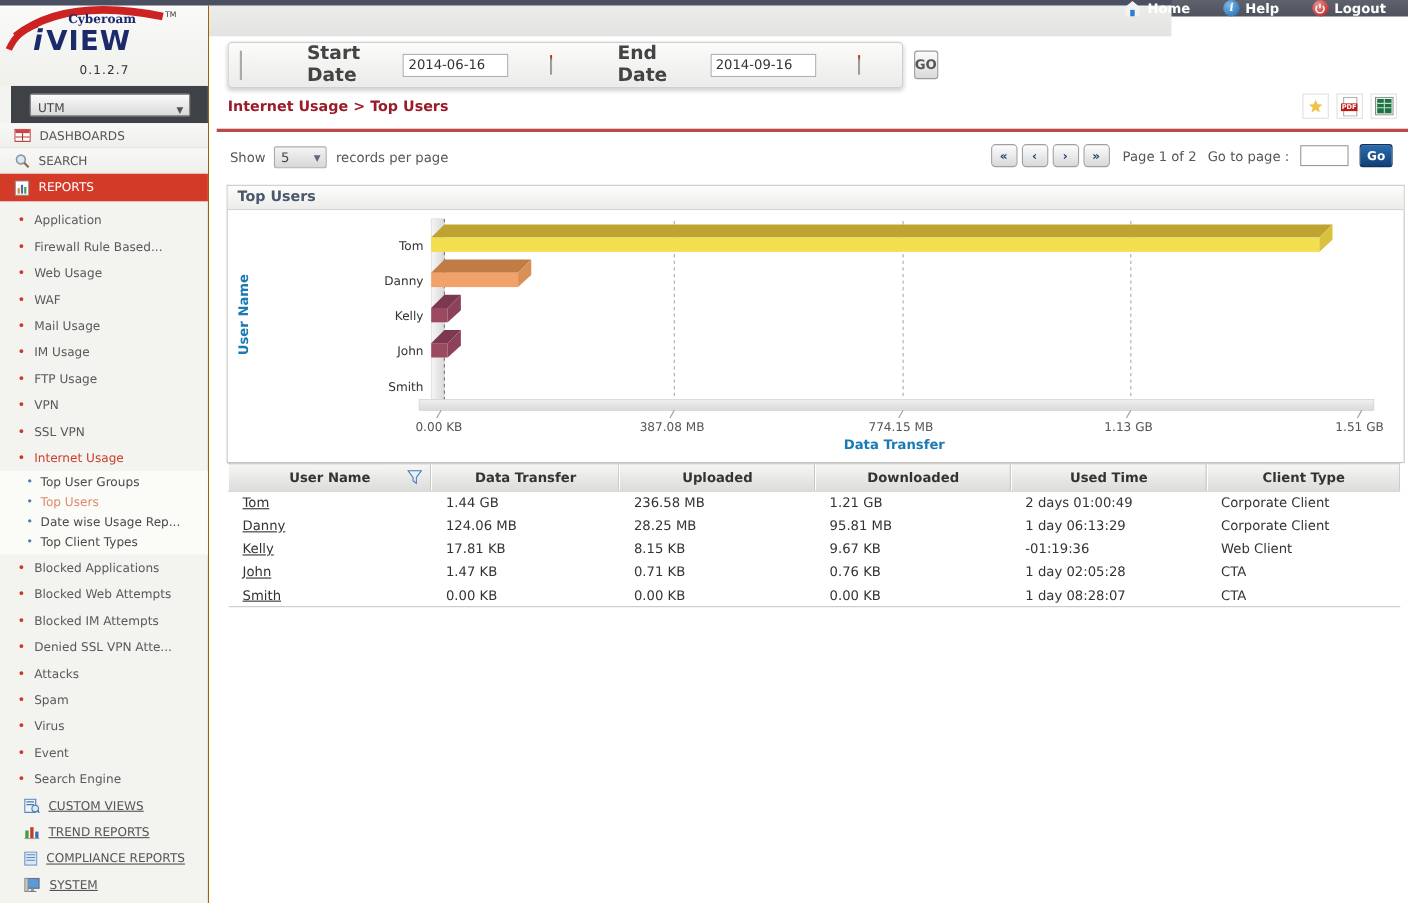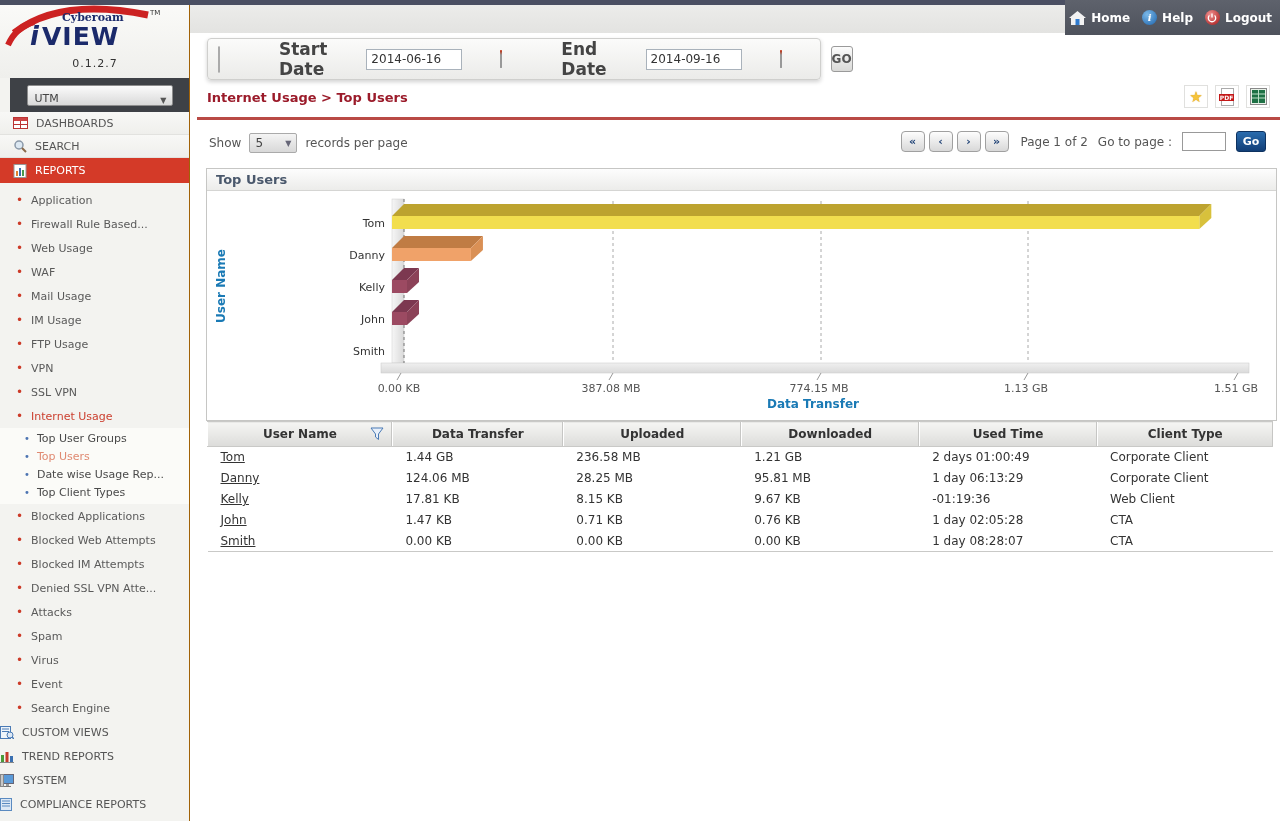--- a/index.html
+++ b/index.html
@@ -2,22 +2,22 @@
 <html><head>
 <meta charset="utf-8">
 <style>
   * { margin:0; padding:0; box-sizing:border-box; }
   html,body { width:1280px; height:821px; font-family:"DejaVu Sans","Liberation Sans",sans-serif; background:#fff; overflow:hidden; }
   .abs { position:absolute; }
 
   
   #top-strip { left:0; top:0; width:1280px; height:5px; background:#4a4f62; z-index:5;}
   #top-band  { left:190px; top:5px; width:875px; height:28px; background:linear-gradient(#ececea,#e3e3e1); z-index:4;}
-  #top-right { left:1065px; top:0; width:215px; height:35px; background:linear-gradient(#5e626c,#4e525c); z-index:6;
-               display:flex; align-items:center; justify-content:flex-end; gap:12px; padding-right:8px;}
+  #top-right { left:1065px; top:0; width:215px; height:15px; background:linear-gradient(#5e626c,#4e525c); z-index:6;
+               display:flex; align-items:center; justify-content:flex-end; gap:30px; padding-right:20px;}
   .nav-item { display:flex; align-items:center; gap:5px; color:#fff; font-weight:bold; font-size:12px; cursor:pointer;}
   .icon-circle { width:15px; height:15px; border-radius:50%; display:flex; align-items:center; justify-content:center;
                  font-size:10px; font-weight:bold; color:#fff; font-family:"DejaVu Serif",serif; font-style:italic;}
   .help-c { background:radial-gradient(circle at 35% 30%,#7cb9e8,#1d64ad); }
   .logout-c { background:radial-gradient(circle at 35% 30%,#f09090,#a51515); font-style:normal;}
 
   
   #sidebar { left:0; top:5px; width:190px; height:816px; background:#f3f3f0; border-right:1px solid #a16207; z-index:3;}
   #logo-area { height:73px; background:linear-gradient(#fafaf8,#efefec); position:relative;}
   #version { position:absolute; left:0; top:52px; width:190px; text-align:center; font-size:11px; color:#333; letter-spacing:1px;}
@@ -29,21 +29,21 @@
                    border-bottom:1px solid #e2e2df; cursor:pointer; background:linear-gradient(#f8f8f6,#efefec);}
   .side-top-item.active { background:#d43a28; color:#fff; height:25px; border-bottom:none; font-weight:normal;}
   .report-list { padding-top:5px;}
   .r-item { height:24px; display:flex; align-items:center; gap:8px; padding-left:16px; font-size:11px; color:#5a5a5a; cursor:pointer;}
   .r-item .bullet { color:#cc3a28; font-size:12px; line-height:10px;}
   .r-item.active-red { color:#cc4030;}
   .sub-block { background:#fbfbf8; padding:1px 0 3px 0;}
   .s-item { height:18px; display:flex; align-items:center; gap:7px; padding-left:24px; font-size:11px; color:#4a4a4a; cursor:pointer;}
   .s-item .bullet { color:#4d74b2; font-size:10px; line-height:9px;}
   .s-item.active { color:#e08a72;}
-  .bottom-item { height:24px; display:flex; align-items:center; gap:8px; padding-left:0; font-size:11px; color:#555; cursor:pointer;}
+  .bottom-item { height:24px; display:flex; align-items:center; gap:8px; padding-left:22px; font-size:11px; color:#555; cursor:pointer;text-decoration:underline;}
 
   
   #main { left:197px; top:33px; width:1083px; height:788px; background:#fff; z-index:2;}
 
   
   #toolbar { position:absolute; left:10px; top:5px; width:614px; height:42px; background:linear-gradient(#fbfbfa,#ebebe9);
              border:1px solid #cfcfcd; border-radius:4px; box-shadow:0 2px 4px rgba(0,0,0,.18);
              display:flex; align-items:center; padding-left:10px; z-index:7;gap:33px;}
   #select-device { display:flex; height:27px; border:1px solid #aaa; border-radius:3px; overflow:hidden; cursor:pointer;
                    background:linear-gradient(#fcfcfc,#dcdcda); }
@@ -274,36 +274,36 @@
   <div class="bottom-item">
     <svg width="14" height="13" viewBox="0 0 14 13">
       <rect x="1" y="5" width="3" height="7" fill="#4a9a3a"></rect>
         <rect x="5.5" y="2" width="3" height="10" fill="#c43a2a"></rect>
         <rect x="10" y="6" width="3" height="6" fill="#3a6fb0"></rect>
         <line x1="0" y1="12.5" x2="14" y2="12.5" stroke="#888"></line>
     </svg>
     <span>TREND REPORTS</span>
   </div>
   <div class="bottom-item">
+    <svg width="12" height="13" viewBox="0 0 12 13">
+      <rect x="0.5" y="0.5" width="11" height="12" fill="#dce8f5" stroke="#5a8ac0"></rect>
+        <line x1="2" y1="3" x2="10" y2="3" stroke="#5a8ac0"></line>
+        <line x1="2" y1="5.5" x2="10" y2="5.5" stroke="#5a8ac0"></line>
+        <line x1="2" y1="8" x2="10" y2="8" stroke="#5a8ac0"></line>
+    </svg>
+    <span>COMPLIANCE REPORTS</span>
+  </div>
+  <div class="bottom-item">
     <svg width="15" height="13" viewBox="0 0 15 13">
       <rect x="1.5" y="0.5" width="12" height="9" fill="#5a9ad8" stroke="#667"></rect>
         <rect x="6" y="10" width="3" height="2" fill="#999"></rect>
         <rect x="4" y="12" width="7" height="1" fill="#777"></rect>
       <rect x="0.5" y="0.5" width="3" height="12" fill="#c8c8c8" stroke="#888"></rect>
     </svg>
     <span>SYSTEM</span>
-  </div>
-  <div class="bottom-item">
-    <svg width="12" height="13" viewBox="0 0 12 13">
-      <rect x="0.5" y="0.5" width="11" height="12" fill="#dce8f5" stroke="#5a8ac0"></rect>
-        <line x1="2" y1="3" x2="10" y2="3" stroke="#5a8ac0"></line>
-        <line x1="2" y1="5.5" x2="10" y2="5.5" stroke="#5a8ac0"></line>
-        <line x1="2" y1="8" x2="10" y2="8" stroke="#5a8ac0"></line>
-    </svg>
-    <span>COMPLIANCE REPORTS</span>
   </div>
 </div>
 
 <div class="abs" id="main">
 
   <div id="toolbar">
     <div id="select-device">
       <span class="lbl">Select Device</span>
       <span class="arr">▼</span>
     </div>

